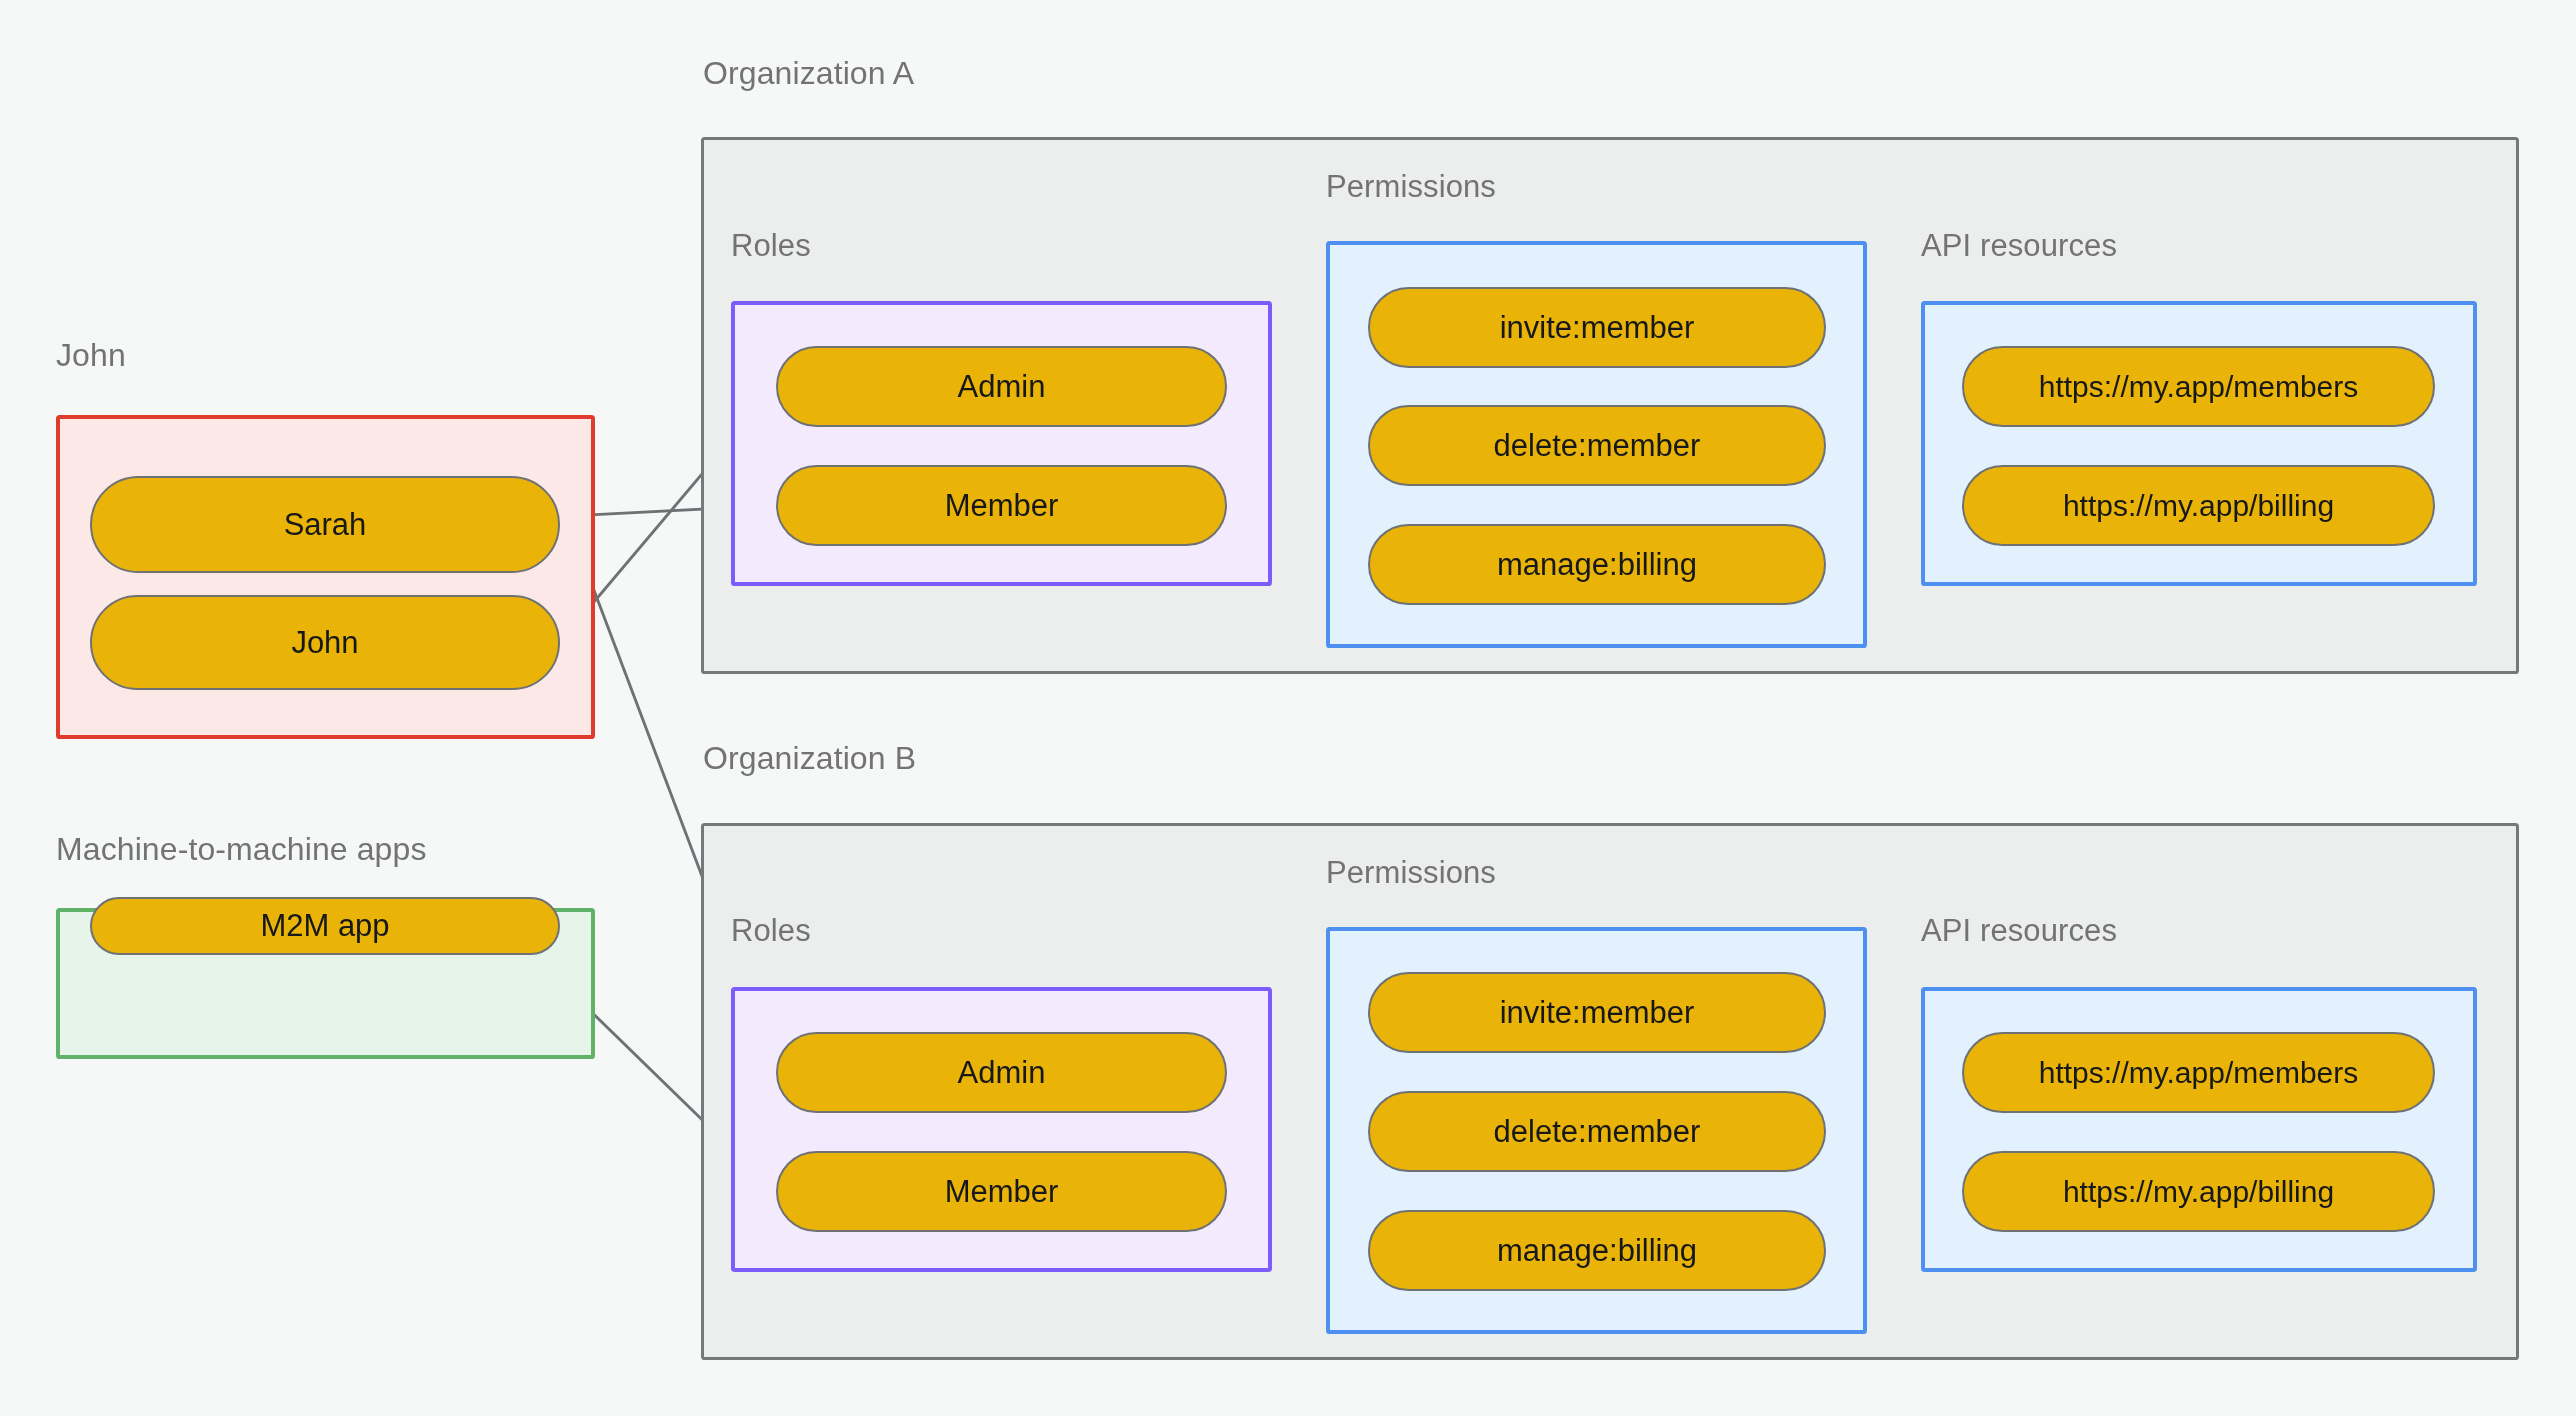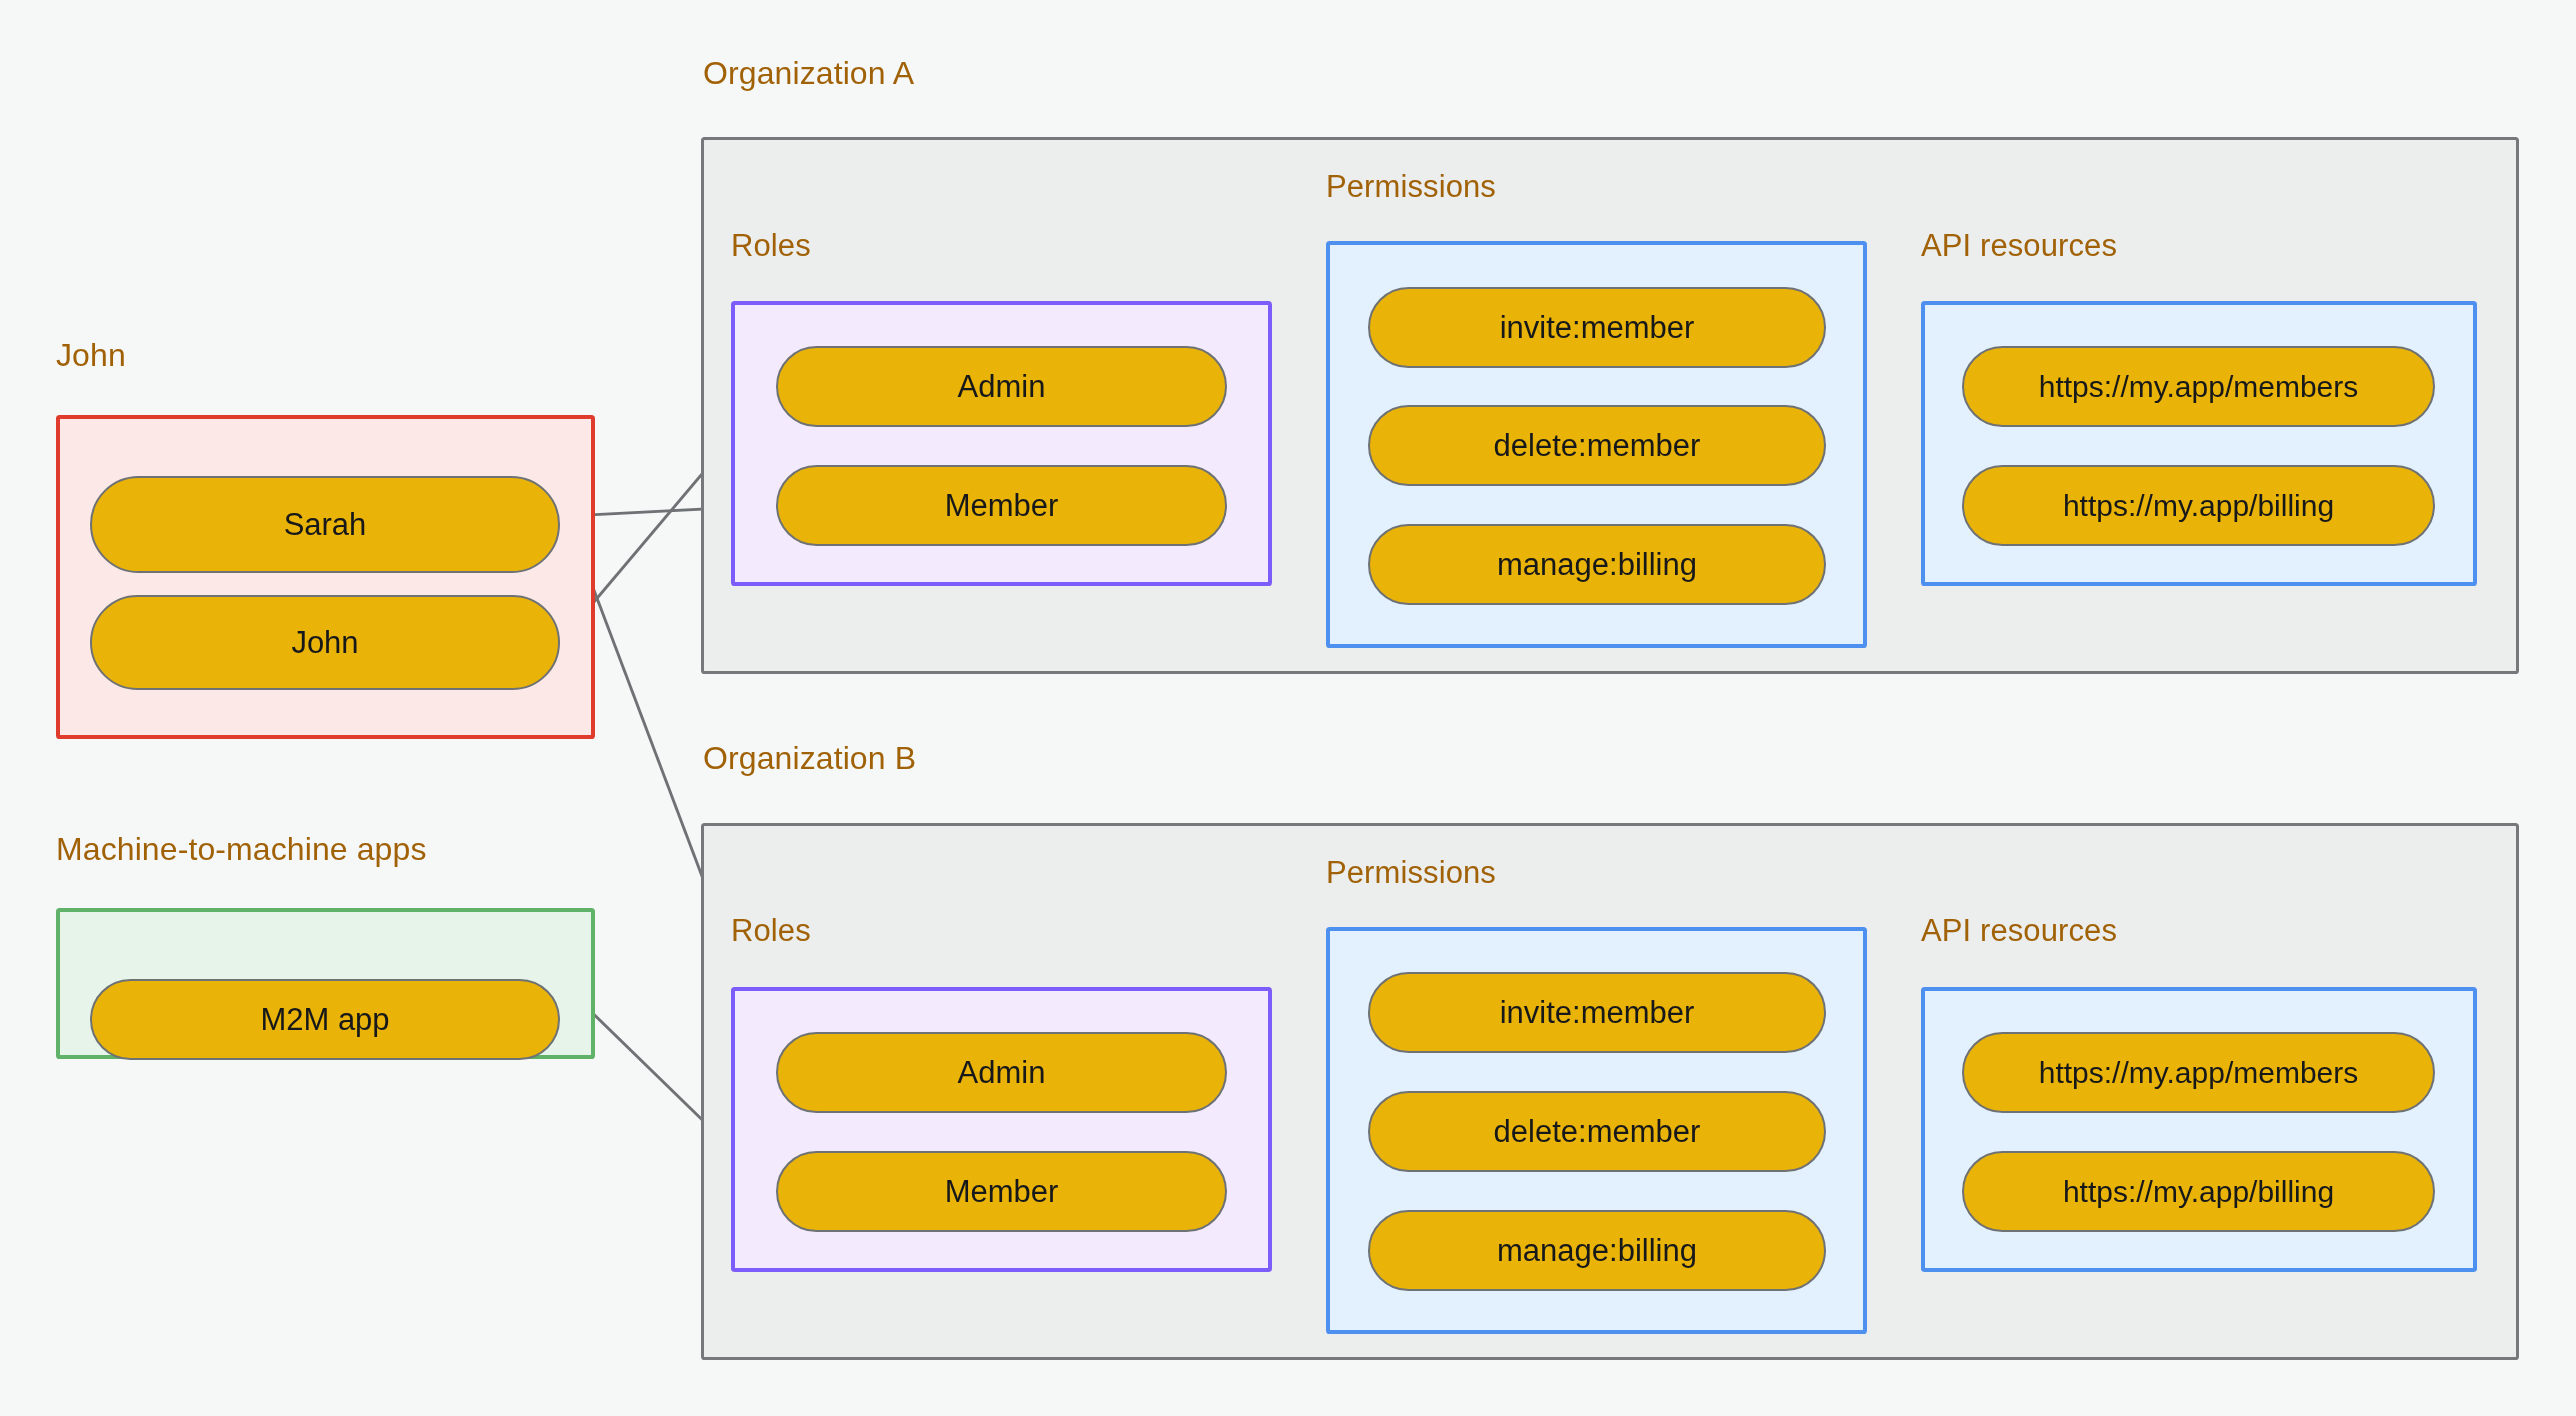--- a/index.html
+++ b/index.html
@@ -37,21 +37,21 @@
     fill: #6E7275;
   }
 
   
   .caption {
     position: absolute;
     z-index: 4;
     font-size: 32px;
     line-height: 1;
     letter-spacing: 0.1px;
-    color: #a16207;
+    color: #737373;
     white-space: nowrap;
   }
 
   
   .box {
     position: absolute;
     z-index: 2;
     box-sizing: border-box;
     border-radius: 3.6px;
   }
@@ -158,21 +158,21 @@
     <span class="node-label">Sarah</span>
   </div>
   <div class="node" style="left:90px; top:595px; width:470px; height:95px;">
     <span class="node-label">John</span>
   </div>
 
   <div class="caption" style="left:56px; top:833px;">Machine-to-machine apps</div>
 
   <div class="box box-m2m" style="left:56px; top:908px; width:539px; height:151px;"></div>
 
-  <div class="node" style="left:90px; top:979px; width:470px; height:81px;text-align:right;">
+  <div class="node" style="left:90px; top:897px; width:470px; height:58px;text-align:right;">
     <span class="node-label">M2M app</span>
   </div>
 
   <div class="caption" style="left:703px; top:57px;">Organization A</div>
 
   <div class="box box-org" style="left:701px; top:137px; width:1818px; height:537px;"></div>
 
   <div class="caption" style="left:731px; top:230px; font-size:31px;">Roles</div>
 
   <div class="box box-roles" style="left:731px; top:301px; width:541px; height:285px;"></div>

